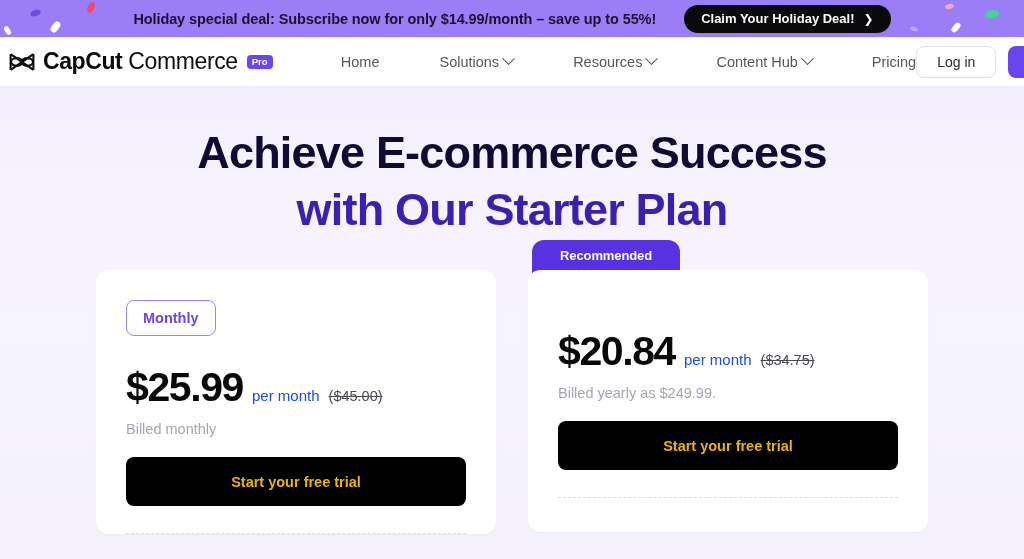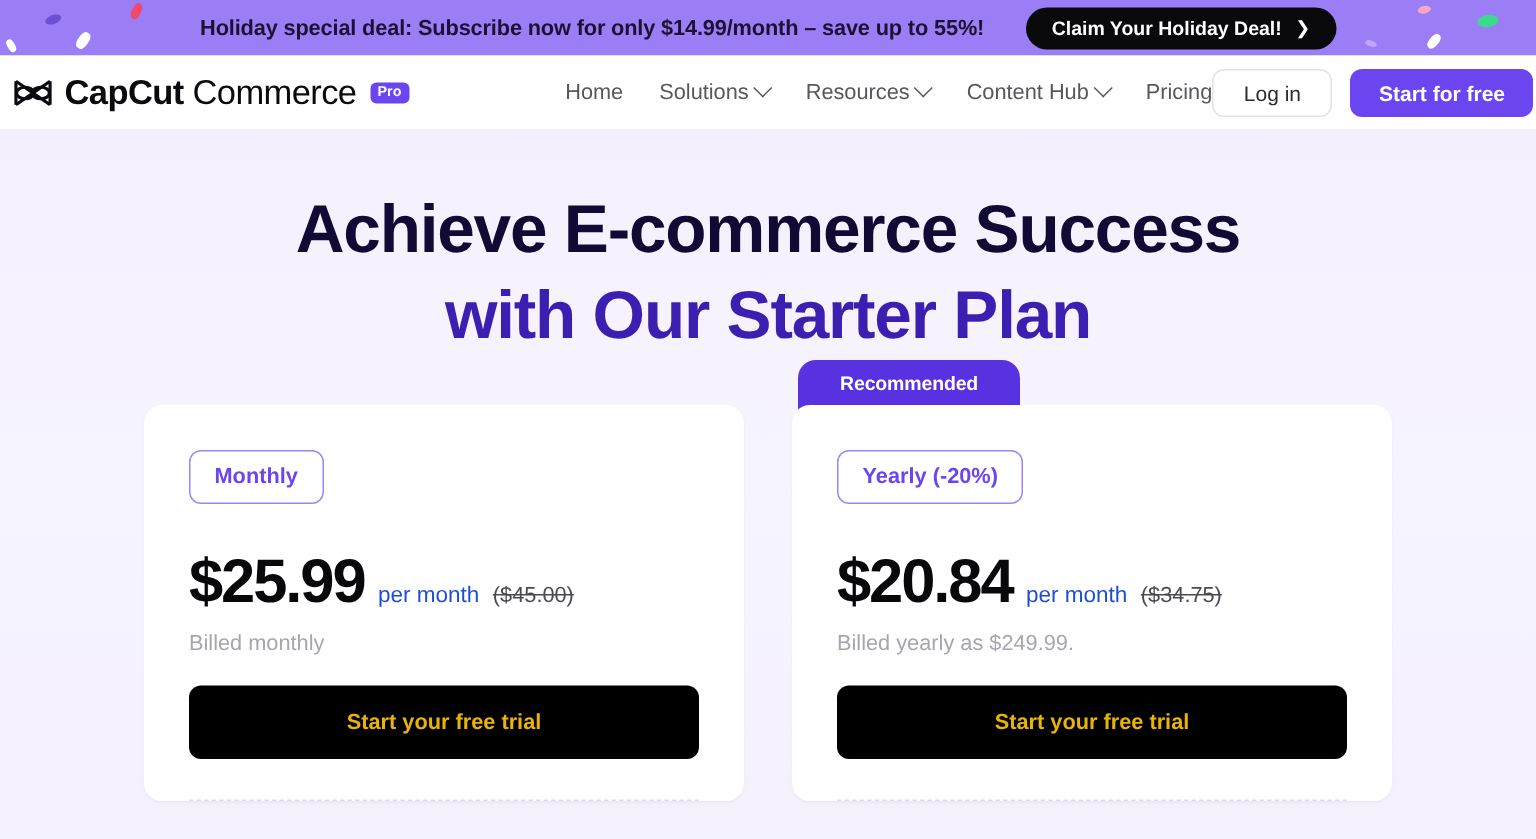--- a/index.html
+++ b/index.html
@@ -118,22 +118,22 @@
     border-radius: 4px;
     padding: 2px 5px 2.5px;
     letter-spacing: 0.1px;
     line-height: 1;
     margin-left: 2px;
   }
 
   .nav-links {
     display: flex;
     align-items: center;
-    gap: 24px;
-    margin-left: 104px;
+    gap: 60px;
+    margin-left: 68px;
   }
   .nav-link {
     font-size: 14.5px;
     color: #57575e;
     display: inline-flex;
     align-items: center;
     gap: 5px;
     cursor: pointer;
     white-space: nowrap;
   }
@@ -374,21 +374,20 @@
         </div>
         <div class="billed-note">Billed monthly</div>
         <button class="trial-btn">Start your free trial</button>
         <div class="divider"></div>
       </div>
     </div>
 
     <div class="card-wrap">
       <div class="rec-badge">Recommended</div>
       <div class="card">
-        <span class="term-pill">Yearly (-20%)</span>
         <div class="price-row">
           <span class="price-main">$20.84</span>
           <span class="price-unit">per month</span>
           <span class="price-old">($34.75)</span>
         </div>
         <div class="billed-note">Billed yearly as $249.99.</div>
         <button class="trial-btn">Start your free trial</button>
         <div class="divider"></div>
       </div>
     </div>

